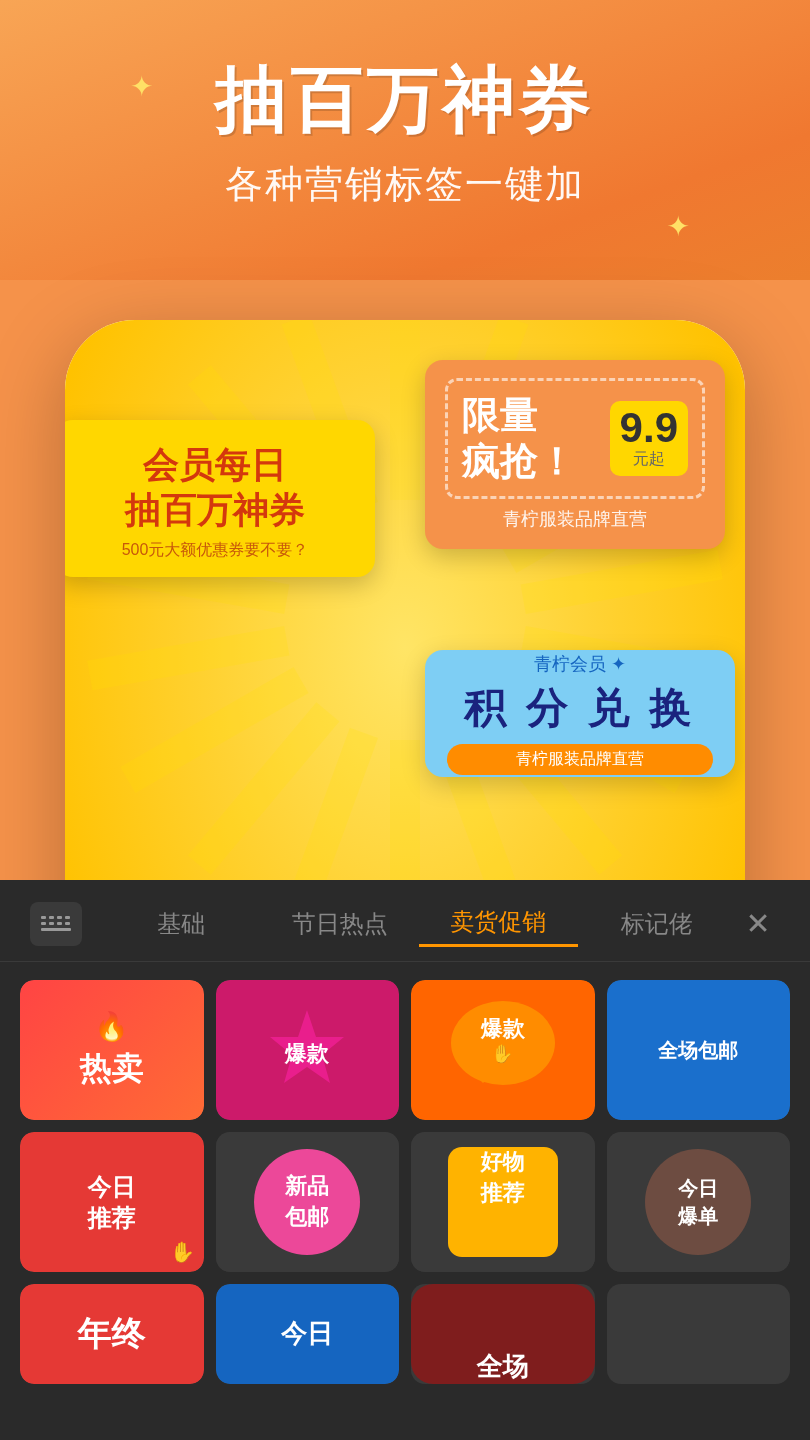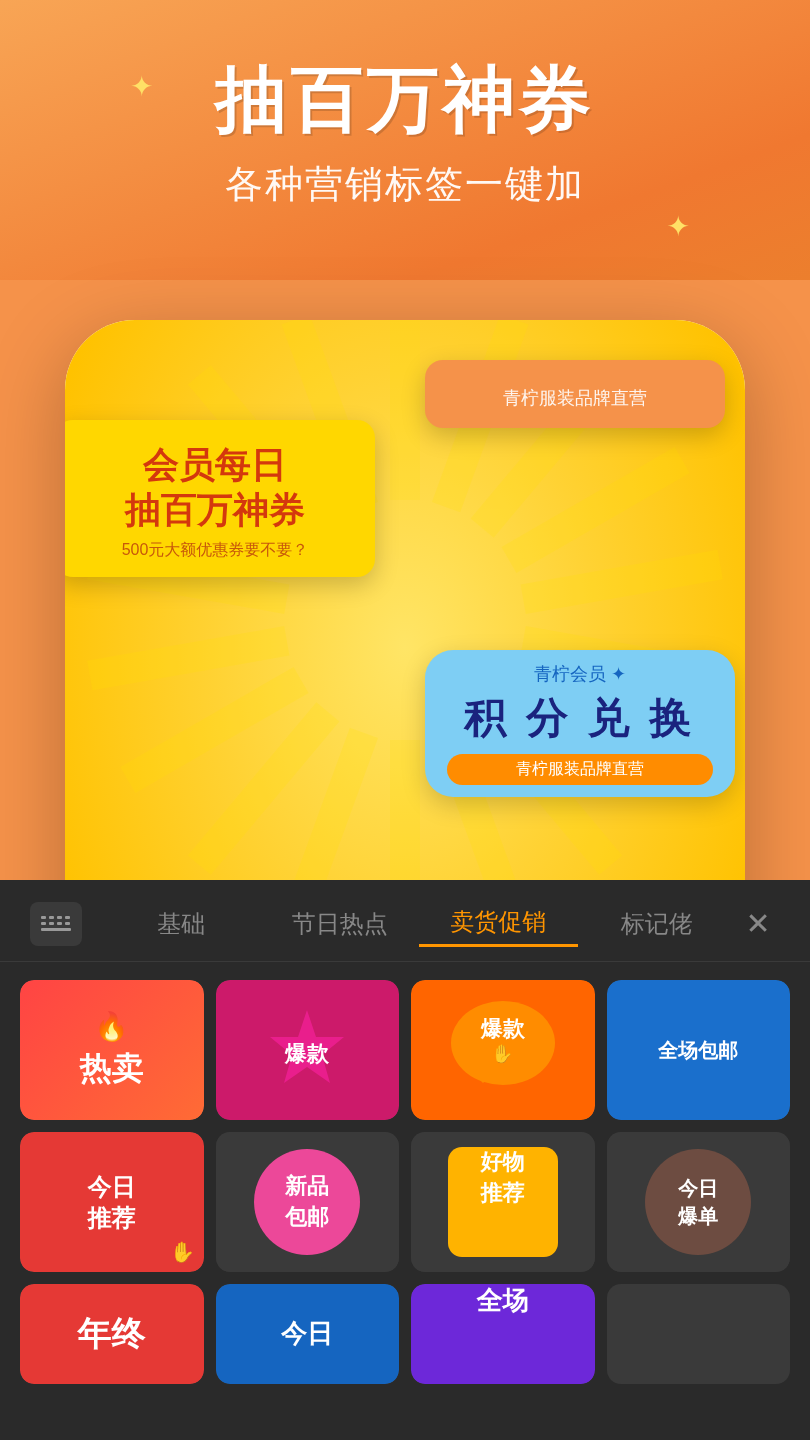--- a/index.html
+++ b/index.html
@@ -157,22 +157,22 @@
       margin-top: 8px;
     }
 
     
     .card-blue {
       position: absolute;
       top: 330px;
       right: 10px;
       width: 310px;
       background: #7ECEF4;
-      border-radius: 28px;
-      padding: 12px 22px;
+      border-radius: 18px;
+      padding: 2px 22px;
       box-shadow: 0 8px 24px rgba(0,0,0,0.18);
       z-index: 5;
     }
     .card-blue-top {
       font-size: 18px;
       color: #1565C0;
       text-align: center;
       margin-bottom: 4px;
     }
     .card-blue-title {
@@ -415,20 +415,30 @@
           <line x1="0" y1="-320" x2="0" y2="-120" stroke="#FFE000" stroke-width="30" opacity="0.5" transform="rotate(280)"></line>
           <line x1="0" y1="-320" x2="0" y2="-120" stroke="#FFE000" stroke-width="30" opacity="0.5" transform="rotate(300)"></line>
           <line x1="0" y1="-320" x2="0" y2="-120" stroke="#FFE000" stroke-width="30" opacity="0.5" transform="rotate(320)"></line>
           <line x1="0" y1="-320" x2="0" y2="-120" stroke="#FFE000" stroke-width="30" opacity="0.5" transform="rotate(340)"></line>
         </g>
       </svg>
 
       <div class="phone-content-overlay">
 
         <div class="card-orange">
+          <div class="card-orange-inner">
+            <div>
+              <div class="card-orange-text">限量</div>
+              <div class="card-orange-text">疯抢！</div>
+            </div>
+            <div class="price-badge">
+              <div class="price-num">9.9</div>
+              <div class="price-unit">元起</div>
+            </div>
+          </div>
           <div class="card-orange-sub">青柠服装品牌直营</div>
         </div>
 
         <div class="card-yellow">
           <div class="card-yellow-title">会员每日</div>
           <div class="card-yellow-title">抽百万神券</div>
           <div class="card-yellow-sub">500元大额优惠券要不要？</div>
         </div>
 
         <div class="card-blue">
@@ -545,21 +555,21 @@
       </div>
     </div>
 
     <div class="sticker-cell" style="height:100px;">
       <div style="background:#1565C0; width:100%; height:100%; border-radius:14px; display:flex; align-items:center; justify-content:center;">
         <span class="st" style="font-size:26px;">今日</span>
       </div>
     </div>
 
     <div class="sticker-cell" style="height:100px;">
-      <div style="background:#6d28d9; width:100%; height:100%; border-radius:14px; display:flex; align-items:flex-start; justify-content:center;">
+      <div style="background:#7f1d1d; width:100%; height:100%; border-radius:22px; display:flex; align-items:flex-end; justify-content:center;">
         <span class="st" style="font-size:26px;">全场</span>
       </div>
     </div>
 
     <div class="sticker-cell" style="height:100px;">
     </div>
 
   </div>
 </div>
 

